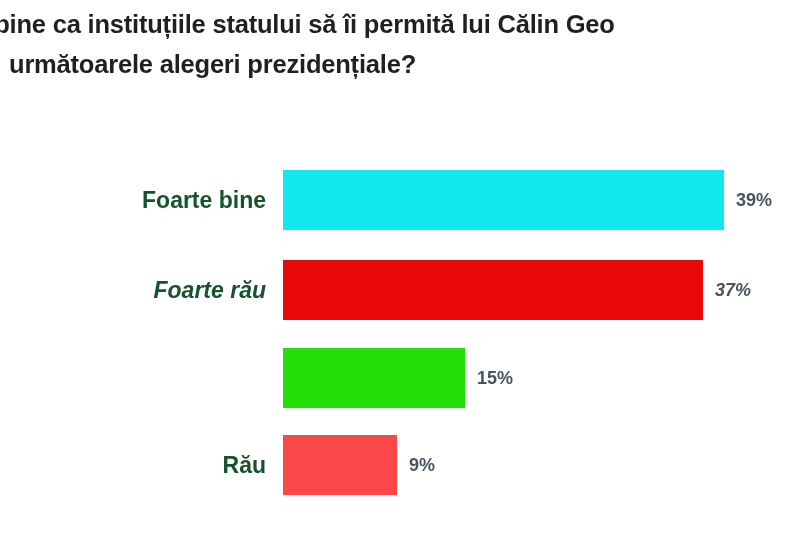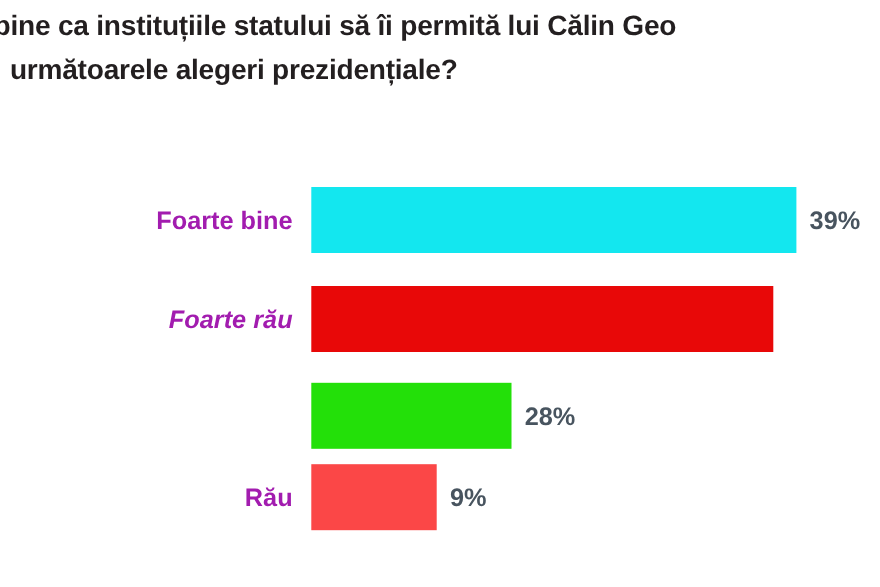--- a/index.html
+++ b/index.html
@@ -53,41 +53,41 @@
     align-items: center;
   }
 
   .cat-label {
     position: absolute;
     right: 534px;           
     width: 260px;
     text-align: right;
     font-size: 23px;
     font-weight: bold;
-    color: #a21caf;
+    color: #14532d;
     line-height: 60px;
     white-space: nowrap;
   }
 
   .bar-track {
     position: absolute;
     left: 283px;
     top: 0;
     height: 60px;
     display: flex;
     align-items: center;
   }
 
   .bar {
     height: 60px;
     display: block;
   }
 
   .value-label {
-    font-size: 23px;
+    font-size: 18px;
     font-weight: bold;
     color: #48545f;
     margin-left: 12px;
     line-height: 60px;
     white-space: nowrap;
   }
 </style>
 </head>
 <body>
 
@@ -103,31 +103,32 @@
     <span class="bar-track">
       <span class="bar" style="width:441px;background:#13e7ef;"></span>
       <span class="value-label">39%</span>
     </span>
   </div>
 
   <div class="bar-row" style="top:110px;font-style:italic;">
     <span class="cat-label">Foarte rău</span>
     <span class="bar-track">
       <span class="bar" style="width:420px;background:#e80808;"></span>
+      <span class="value-label">37%</span>
     </span>
   </div>
 
   <div class="bar-row" style="top:198px;">
     <span class="bar-track">
       <span class="bar" style="width:182px;background:#23e009;"></span>
-      <span class="value-label">28%</span>
+      <span class="value-label">15%</span>
     </span>
   </div>
 
-  <div class="bar-row" style="top:272px;">
+  <div class="bar-row" style="top:285px;">
     <span class="cat-label">Rău</span>
     <span class="bar-track">
       <span class="bar" style="width:114px;background:#fb4747;"></span>
       <span class="value-label">9%</span>
     </span>
   </div>
 
 </div>
 
 </body></html>

